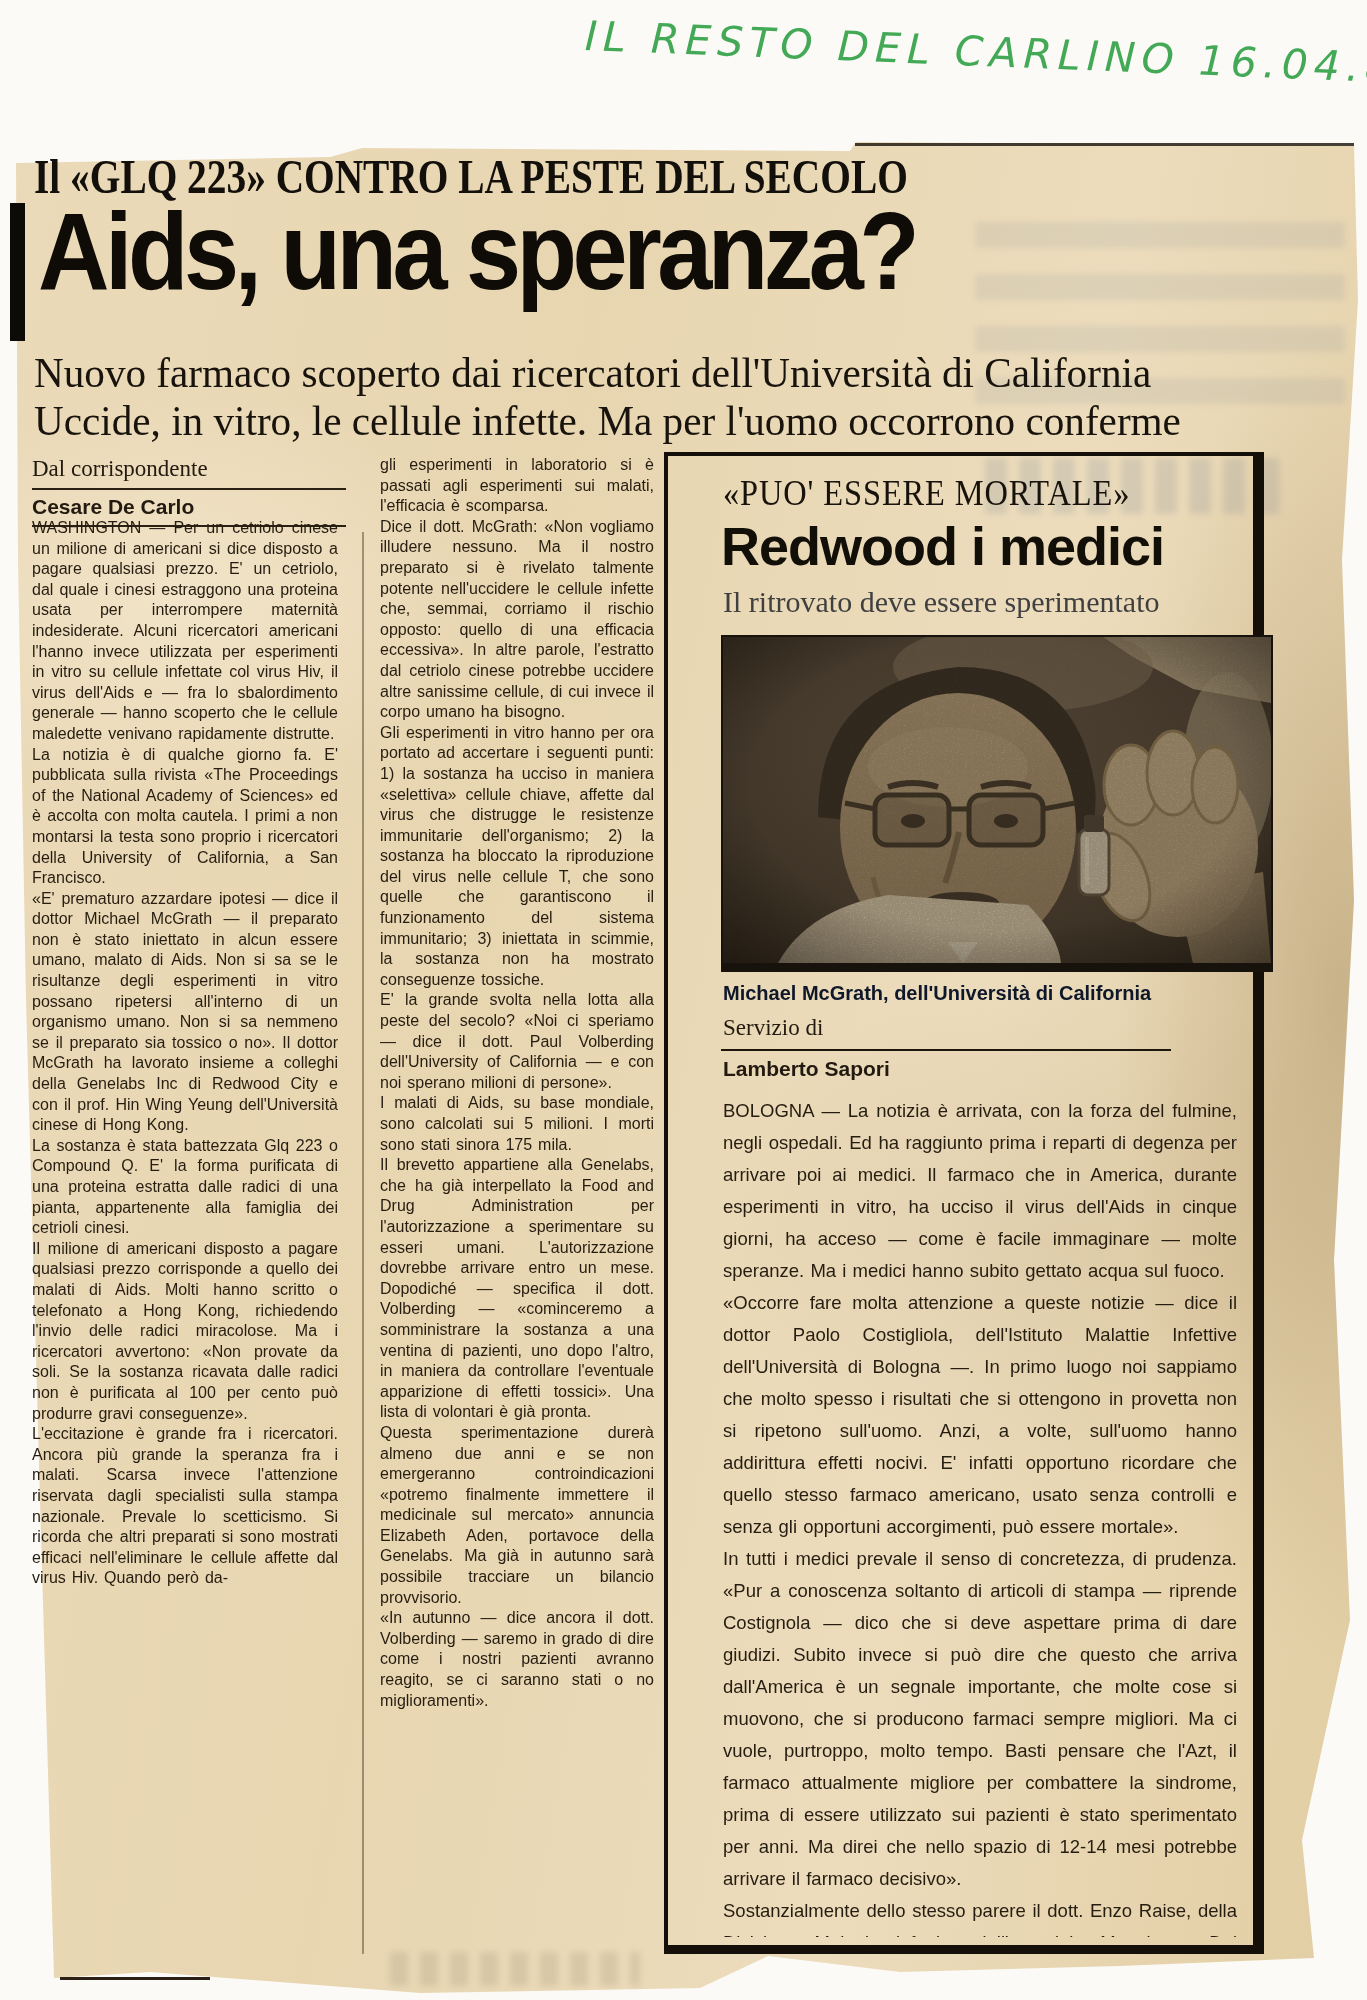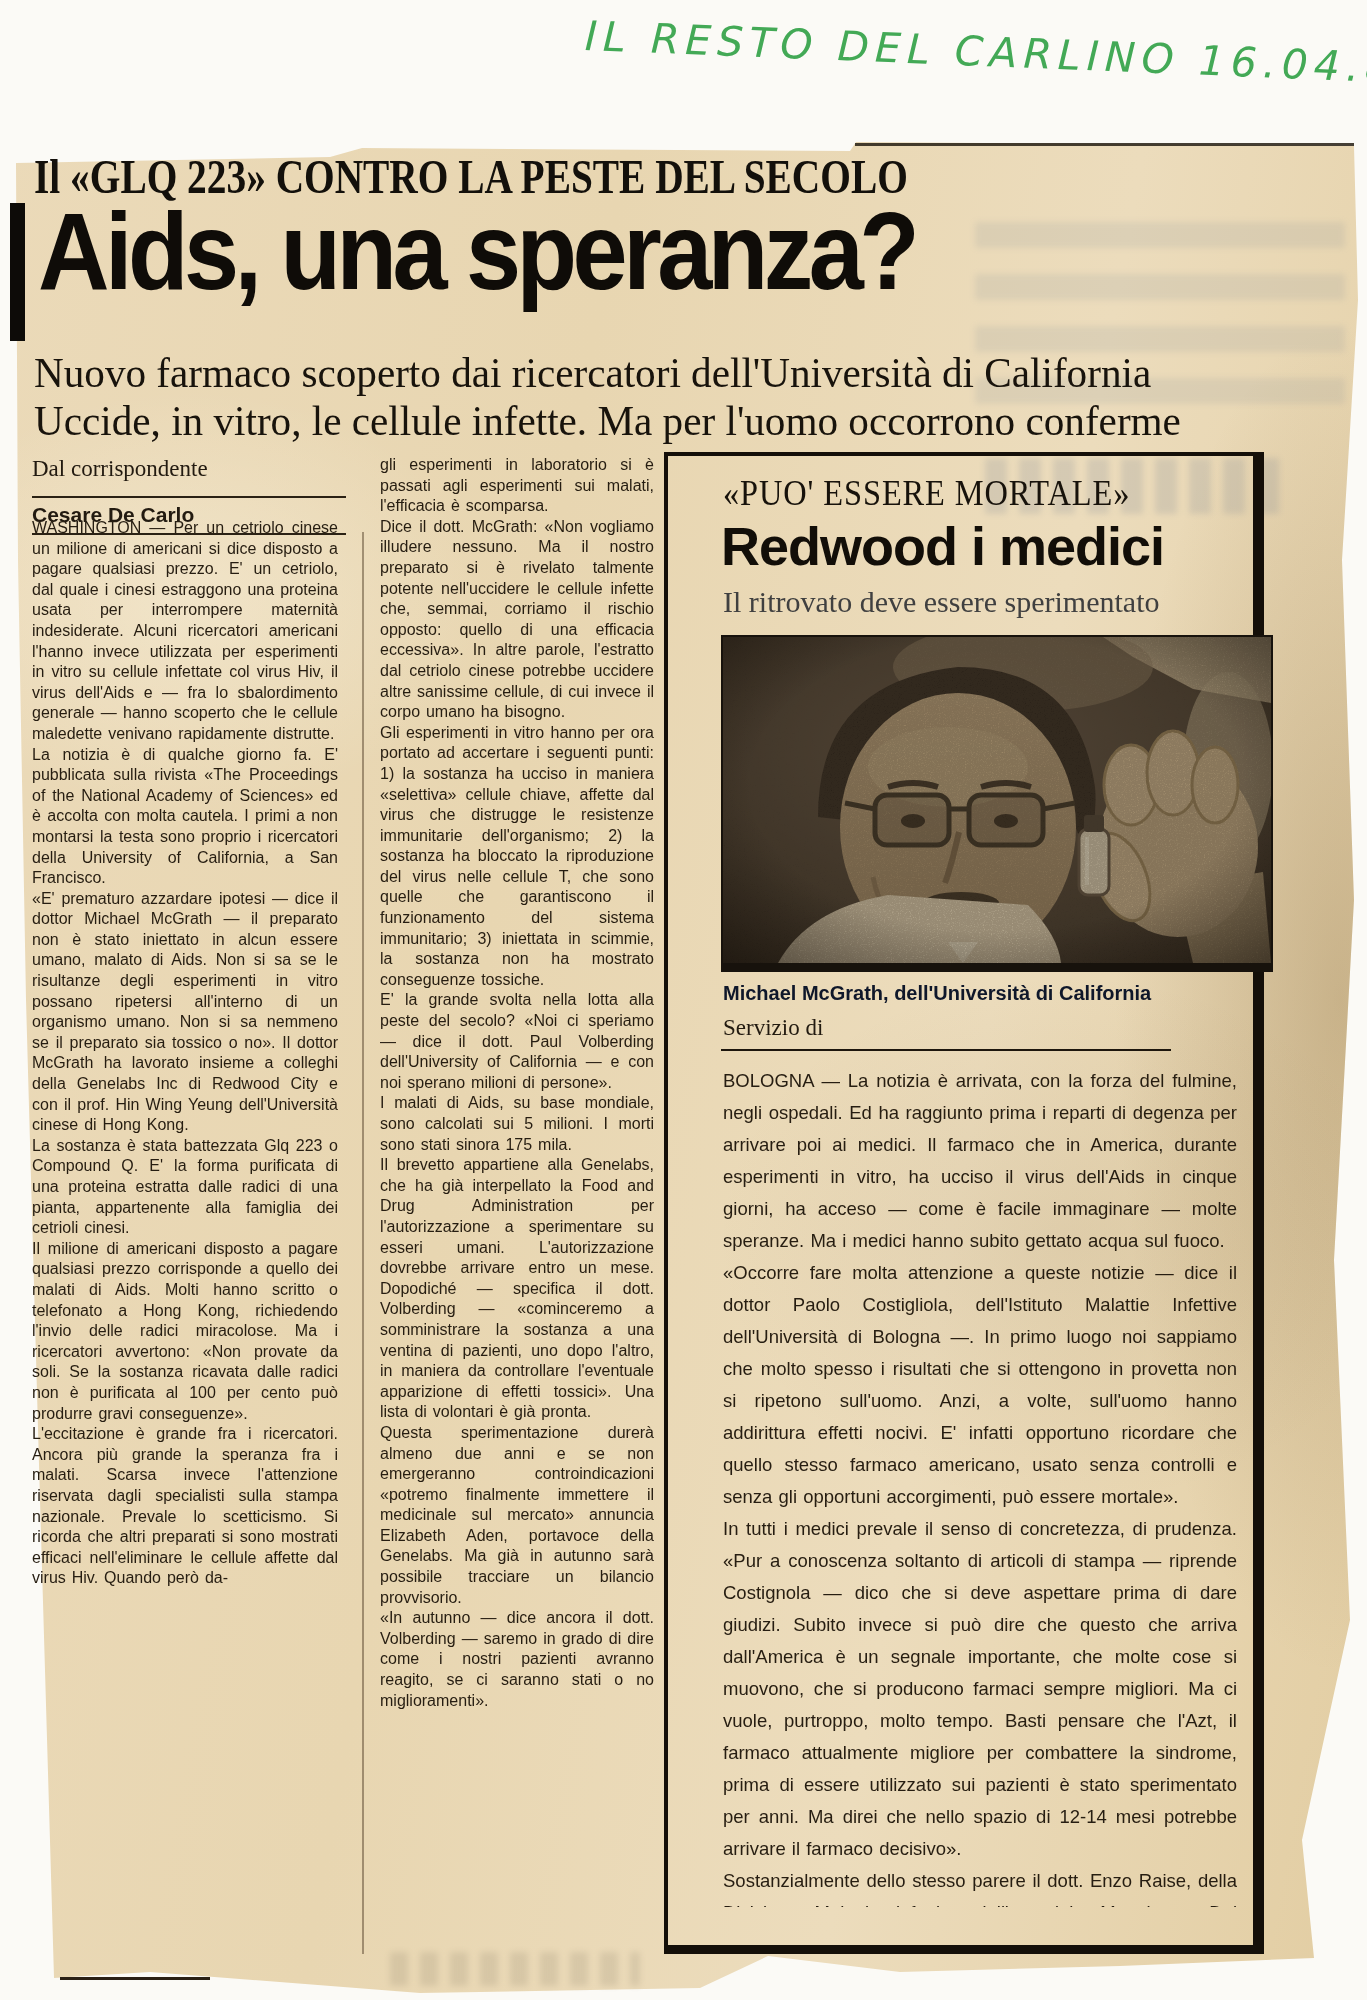--- a/index.html
+++ b/index.html
@@ -25,21 +25,21 @@
   .topline{left:855px;top:143px;width:499px;height:3px;background:#241d13;opacity:.85;}
   .kicker{left:34px;top:149px;font-family:"Liberation Serif",serif;font-weight:700;
     font-size:48px;transform:scaleX(.82);transform-origin:left top;white-space:nowrap;color:#13100b;}
   .headline-bar{left:10px;top:203px;width:15px;height:138px;background:#0d0b08;}
   .headline{left:38px;top:190px;font-weight:700;font-size:110px;line-height:1.1;
     letter-spacing:-5px;transform:scaleX(.90);transform-origin:left top;white-space:nowrap;color:#0f0c08;}
   .subhead{left:34px;top:349px;width:1310px;font-family:"Liberation Serif",serif;
     font-size:42px;line-height:48px;color:#18130c;transform:scaleX(.98);transform-origin:left top;}
   
   .byline{left:32px;top:456px;width:314px;}
-  .byline-label{font-family:"Liberation Serif",serif;font-size:23px;padding-bottom:14px;
+  .byline-label{font-family:"Liberation Serif",serif;font-size:23px;padding-bottom:6px;
     border-bottom:2px solid #2a2114;}
   .byline-name{font-weight:700;font-size:21px;padding:5px 0 6px 0;border-bottom:2px solid #2a2114;}
   
   .col{position:absolute;text-align:justify;font-size:16px;line-height:20.6px;
     color:#261d11;overflow:hidden;word-spacing:1.5px;}
   .col p{margin:0;}
   .col-left{left:32px;top:518px;width:306px;height:1428px;}
   .col-mid{left:380px;top:455px;width:274px;height:1500px;}
   .vrule{left:362px;top:532px;width:2px;height:1422px;background:rgba(70,52,28,.45);}
   .end-rule{left:60px;top:1977px;width:150px;height:3px;background:#2a2015;}
@@ -187,20 +187,21 @@
       <rect x="361" y="178" width="20" height="17" rx="3" fill="#3a3126"></rect>
       <line x1="364" y1="200" x2="364" y2="248" stroke="#efe8d2" stroke-width="4" opacity="0.8"></line>
 
       <rect width="548" height="326" filter="url(#grain)" opacity="0.45"></rect>
       <rect width="548" height="326" fill="url(#vig)"></rect>
     </svg>
 
     <div class="sb-caption">Michael McGrath, dell'Università di California</div>
     <div class="sb-byline-label">Servizio di</div>
     <div class="sb-rule"></div>
+    <div class="sb-byline-name">Lamberto Sapori</div>
     <div class="sb-body">
         <p>BOLOGNA — La notizia è arrivata, con la forza del fulmine, negli ospedali. Ed ha raggiunto prima i reparti di degenza per arrivare poi ai medici. Il farmaco che in America, durante esperimenti in vitro, ha ucciso il virus dell'Aids in cinque giorni, ha acceso — come è facile immaginare — molte speranze. Ma i medici hanno subito gettato acqua sul fuoco.</p>
         <p>«Occorre fare molta attenzione a queste notizie — dice il dottor Paolo Costigliola, dell'Istituto Malattie Infettive dell'Università di Bologna —. In primo luogo noi sappiamo che molto spesso i risultati che si ottengono in provetta non si ripetono sull'uomo. Anzi, a volte, sull'uomo hanno addirittura effetti nocivi. E' infatti opportuno ricordare che quello stesso farmaco americano, usato senza controlli e senza gli opportuni accorgimenti, può essere mortale».</p>
         <p>In tutti i medici prevale il senso di concretezza, di prudenza. «Pur a conoscenza soltanto di articoli di stampa — riprende Costignola — dico che si deve aspettare prima di dare giudizi. Subito invece si può dire che questo che arriva dall'America è un segnale importante, che molte cose si muovono, che si producono farmaci sempre migliori. Ma ci vuole, purtroppo, molto tempo. Basti pensare che l'Azt, il farmaco attualmente migliore per combattere la sindrome, prima di essere utilizzato sui pazienti è stato sperimentato per anni. Ma direi che nello spazio di 12-14 mesi potrebbe arrivare il farmaco decisivo».</p>
         <p>Sostanzialmente dello stesso parere il dott. Enzo Raise, della Divisione Malattie infettive dell'ospedale Maggiore. «Del 'Compound Q', il farmaco dal quale è derivato poi il GLQ 223, si parla da qualche tempo, notizie sono già apparse su due pubblicazioni scientifiche. Quanto alla sua efficacia, mancano ancora molte risposte. Ad esempio che questa sostanza — usata sull'uomo — non provochi mutazioni e che sia veramente in grado di cancellare l'Hiv in ogni sede. Perché se così non fosse il virus ritornerebbe, moltiplicandosi. Solo la sperimentazione sull'uomo può dunque rispondere a questi interrogativi».</p>
       </div>
   </div>
 
 </div>
 

